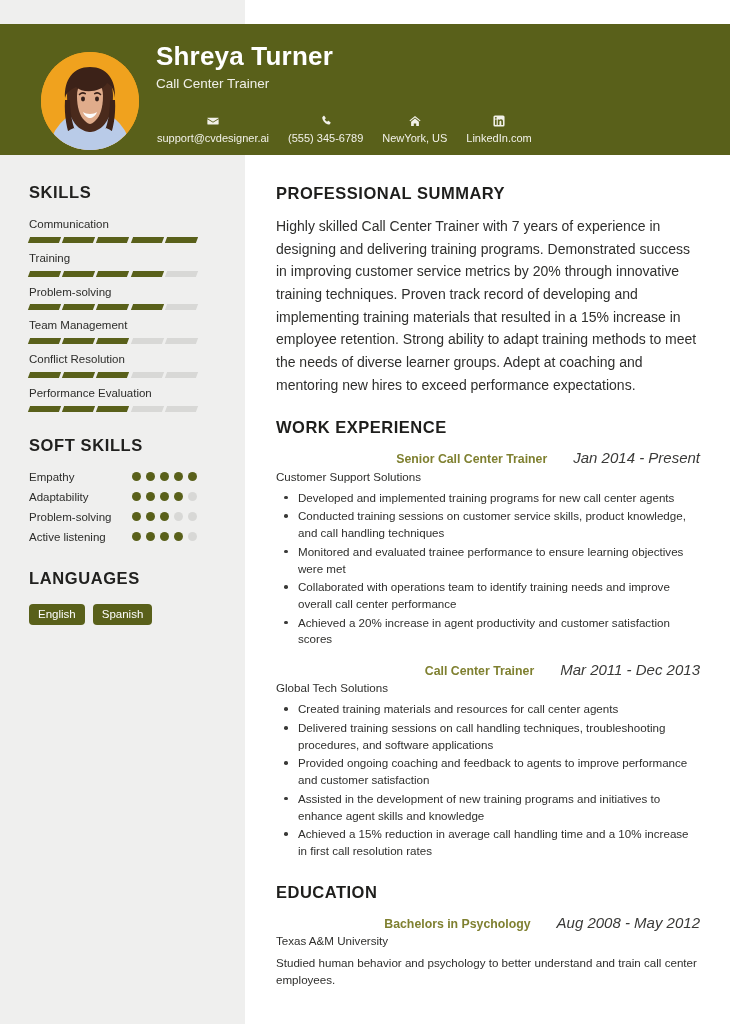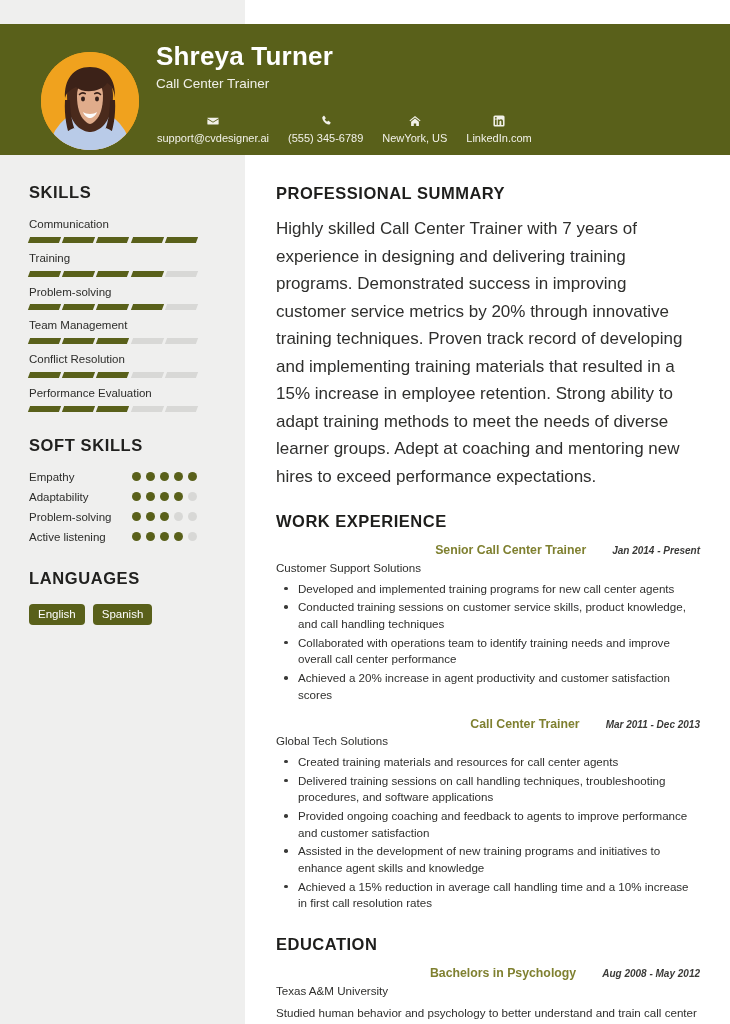--- a/index.html
+++ b/index.html
@@ -155,47 +155,46 @@
     padding: 29px 30px 0 31px;
   }
   .sec-heading {
     font-size: 16.5px;
     font-weight: bold;
     color: #1e1e1c;
     letter-spacing: .5px;
     margin-bottom: 12px;
   }
   .summary {
-    font-size: 17px;
+    font-size: 14px;
     line-height: 1.62;
     color: #2f2f2d;
     text-align: left;
   }
   .block-gap { height: 22px; }
 
   .entry { margin-bottom: 13px; }
   .entry-top {
     display: flex;
     align-items: baseline;
     justify-content: flex-end;
     gap: 26px;
   }
   .entry-title {
     font-size: 12.3px;
     font-weight: bold;
     color: #7f8030;
     line-height: 1.25;
   }
   .entry-date {
-    font-size: 10px;
+    font-size: 15px;
     font-style: italic;
     color: #3a3a38;
     white-space: nowrap;
     flex: none;
-    font-weight: bold;
   }
   .entry-org {
     font-size: 11.6px;
     color: #2f2f2d;
     margin-top: 1px;
     line-height: 1.3;
   }
   ul.bullets {
     list-style: none;
     margin: 6px 0 0 0;
@@ -419,20 +418,21 @@
     <div id="experience-list">
         <div class="entry">
           <div class="entry-top">
             <div class="entry-title">Senior Call Center Trainer</div>
             <div class="entry-date">Jan 2014 - Present</div>
           </div>
           <div class="entry-org">Customer Support Solutions</div>
           <ul class="bullets">
             <li>Developed and implemented training programs for new call center agents</li>
             <li>Conducted training sessions on customer service skills, product knowledge, and call handling techniques</li>
+            <li>Monitored and evaluated trainee performance to ensure learning objectives were met</li>
             <li>Collaborated with operations team to identify training needs and improve overall call center performance</li>
             <li>Achieved a 20% increase in agent productivity and customer satisfaction scores</li>
           </ul>
         </div>
         <div class="entry">
           <div class="entry-top">
             <div class="entry-title">Call Center Trainer</div>
             <div class="entry-date">Mar 2011 - Dec 2013</div>
           </div>
           <div class="entry-org">Global Tech Solutions</div>

